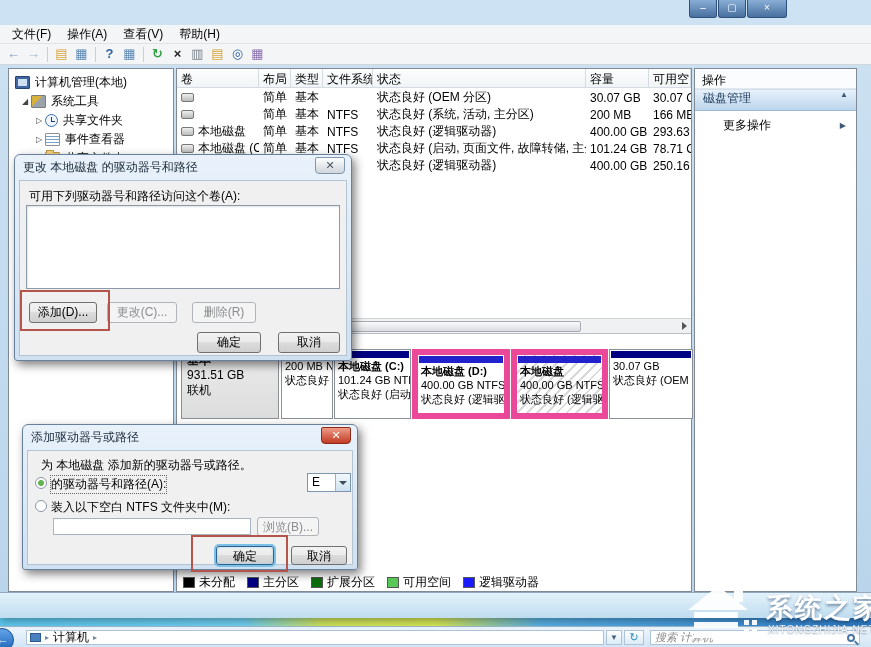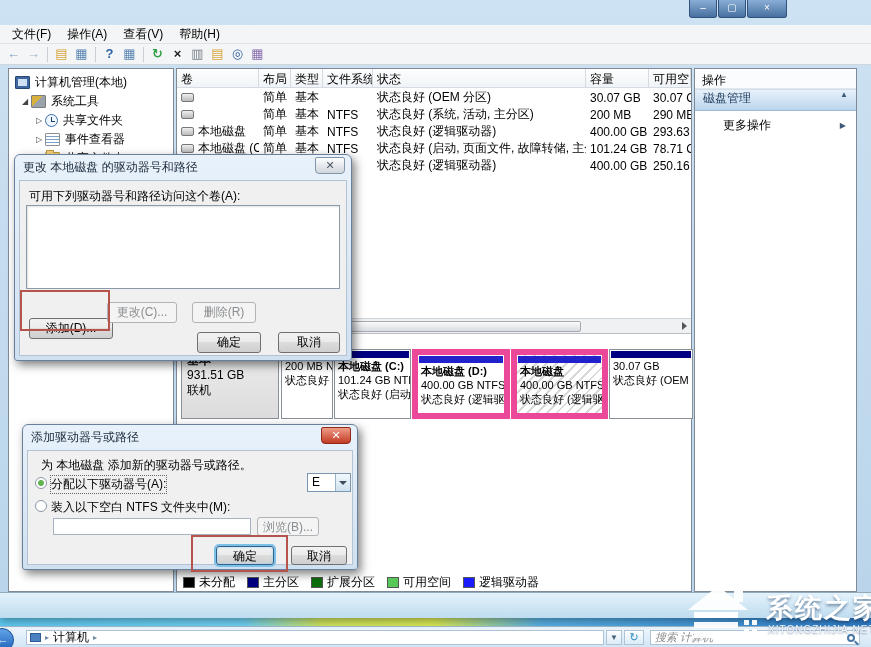--- a/index.html
+++ b/index.html
@@ -279,21 +279,21 @@
     <div class="vrow" style="top:37px">
       <span class="vc c-name">
           <i class="drive-ico"></i>
           <span></span>
         </span>
       <span class="vc c-layout">简单</span>
       <span class="vc c-type">基本</span>
       <span class="vc c-fs">NTFS</span>
       <span class="vc c-status">状态良好 (系统, 活动, 主分区)</span>
       <span class="vc c-cap">200 MB</span>
-      <span class="vc c-free">290 MB</span>
+      <span class="vc c-free">166 MB</span>
     </div>
     <div class="vrow" style="top:54px">
       <span class="vc c-name">
           <i class="drive-ico"></i>
           <span>本地磁盘</span>
         </span>
       <span class="vc c-layout">简单</span>
       <span class="vc c-type">基本</span>
       <span class="vc c-fs">NTFS</span>
       <span class="vc c-status">状态良好 (逻辑驱动器)</span>
@@ -406,35 +406,35 @@
 
   <div class="abs statusbar"></div>
 </div>
 
 <div class="dialog dlg-change">
   <div class="dtitle">更改 本地磁盘 的驱动器号和路径</div>
   <div class="dclose" style="right:6px">✕</div>
   <div class="dbody"></div>
   <div class="abs" style="left:14px;top:33px;z-index:2">可用下列驱动器号和路径访问这个卷(A):</div>
   <div class="listbox" style="left:11px;top:50px;width:314px;height:84px;z-index:2"></div>
-  <div class="btn" style="left:14px;top:163px;width:84px;height:21px;z-index:2">添加(D)...</div>
+  <div class="btn" style="left:14px;top:147px;width:68px;height:21px;z-index:2">添加(D)...</div>
   <div class="btn disabled" style="left:92px;top:147px;width:70px;height:21px;z-index:2">更改(C)...</div>
   <div class="btn disabled" style="left:177px;top:147px;width:64px;height:21px;z-index:2">删除(R)</div>
   <div class="btn" style="left:182px;top:177px;width:64px;height:21px;z-index:2">确定</div>
   <div class="btn" style="left:263px;top:177px;width:62px;height:21px;z-index:2">取消</div>
   <div class="annotation" style="left:5px;top:135px;width:90px;height:41px"></div>
 </div>
 
 <div class="dialog dlg-add">
   <div class="dtitle">添加驱动器号或路径</div>
   <div class="dclose red" style="right:6px">✕</div>
   <div class="dbody"></div>
   <div class="abs" style="left:18px;top:32px;z-index:2;white-space:nowrap">为 本地磁盘 添加新的驱动器号或路径。</div>
   <div class="radio on" style="left:12px;top:52px;z-index:2"></div>
-  <div class="rlabel focus" style="left:28px;top:51px;z-index:2">分配以下驱动器号(A):</div>
+  <div class="rlabel focus" style="left:28px;top:51px;z-index:2">的驱动器号和路径(A):</div>
   <div class="combo" style="left:284px;top:48px;width:44px;height:19px;z-index:2">
     <span class="val">E</span>
     <span class="drop"></span>
   </div>
   <div class="radio" style="left:12px;top:75px;z-index:2"></div>
   <div class="rlabel" style="left:28px;top:74px;z-index:2">装入以下空白 NTFS 文件夹中(M):</div>
   <div class="tinput" style="left:30px;top:93px;width:198px;height:17px;z-index:2"></div>
   <div class="btn disabled" style="left:234px;top:92px;width:62px;height:19px;z-index:2">浏览(B)...</div>
   <div class="btn focused" style="left:193px;top:121px;width:58px;height:19px;z-index:2">确定</div>
   <div class="btn" style="left:268px;top:121px;width:56px;height:19px;z-index:2">取消</div>

